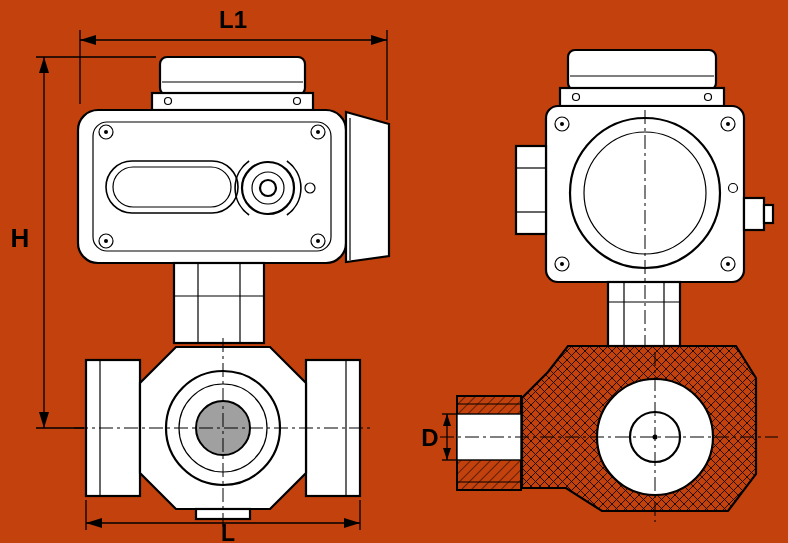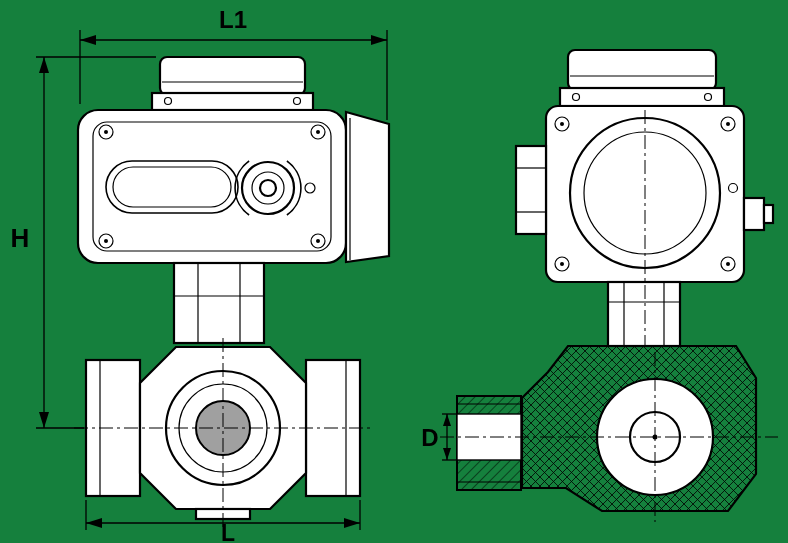--- a/index.html
+++ b/index.html
@@ -1,19 +1,19 @@
 <!DOCTYPE html>
 <html><head>
 <meta charset="utf-8">
 <style>
   html,body{margin:0;padding:0;background:#ffffff;}
   .canvas{
     position:relative;
     width:788px;height:543px;
-    background:#15803d;
+    background:#c2410c;
     font-family:"Liberation Sans", sans-serif;
     overflow:hidden;
   }
   svg{position:absolute;left:0;top:0;}
   .outline{fill:#ffffff;stroke:#000;stroke-width:2.2;}
   .outline-nf{fill:none;stroke:#000;stroke-width:2.2;}
   .thin{fill:none;stroke:#000;stroke-width:1.2;}
   .mid{fill:none;stroke:#000;stroke-width:1.6;}
   .centerline{fill:none;stroke:#000;stroke-width:1;stroke-dasharray:14 4 3 4;}
   .dimline{fill:none;stroke:#000;stroke-width:1.3;}

